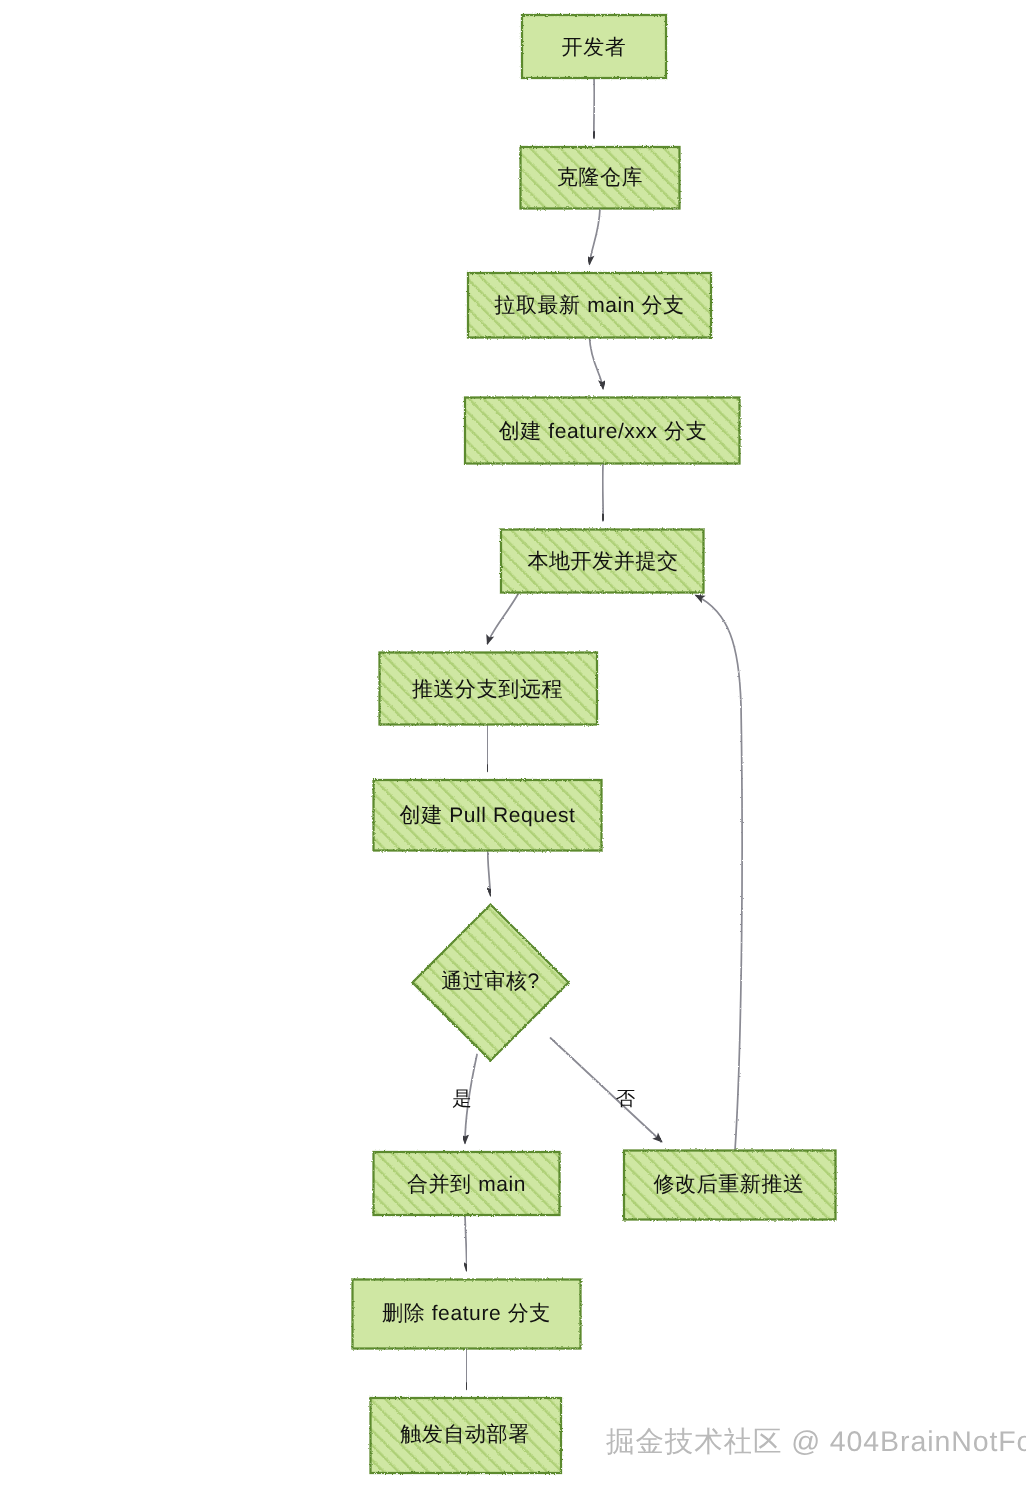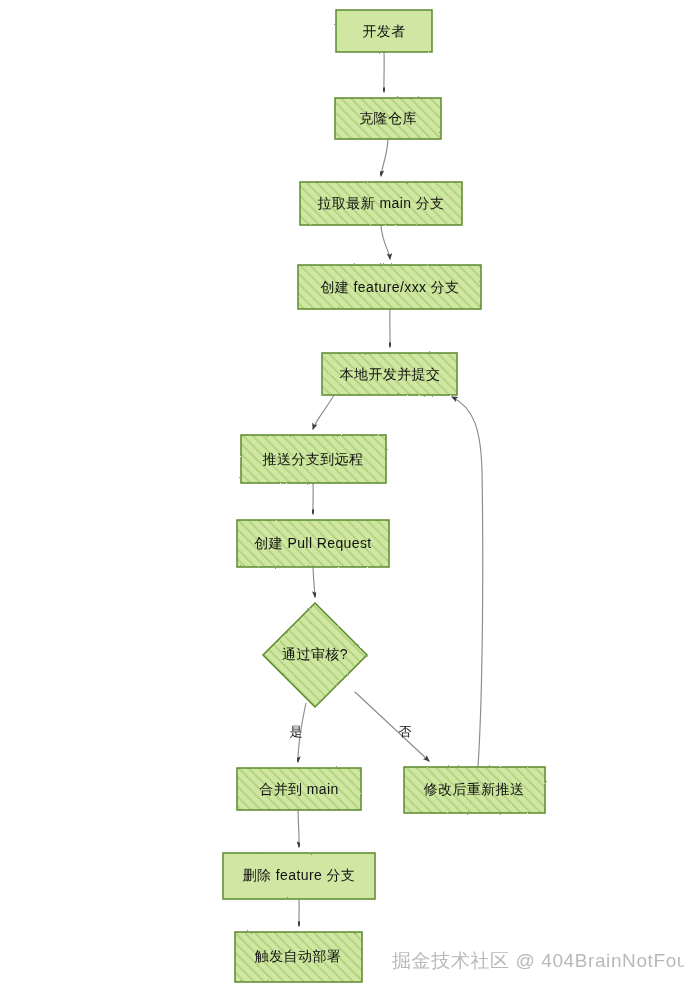--- a/index.html
+++ b/index.html
@@ -9,21 +9,21 @@
   }
   body {
     width: 684px;
     height: 994px;
     position: relative;
     overflow: hidden;
     font-family: "Liberation Sans", "DejaVu Sans", sans-serif;
   }
   #diagram-root {
     position: absolute;
-    left: 4px;
+    left: 16px;
     top: 0;
     width: 632px;
     height: 994px;
   }
   svg.flow-canvas {
     position: absolute;
     left: 0;
     top: 0;
     width: 684px;
     height: 994px;

